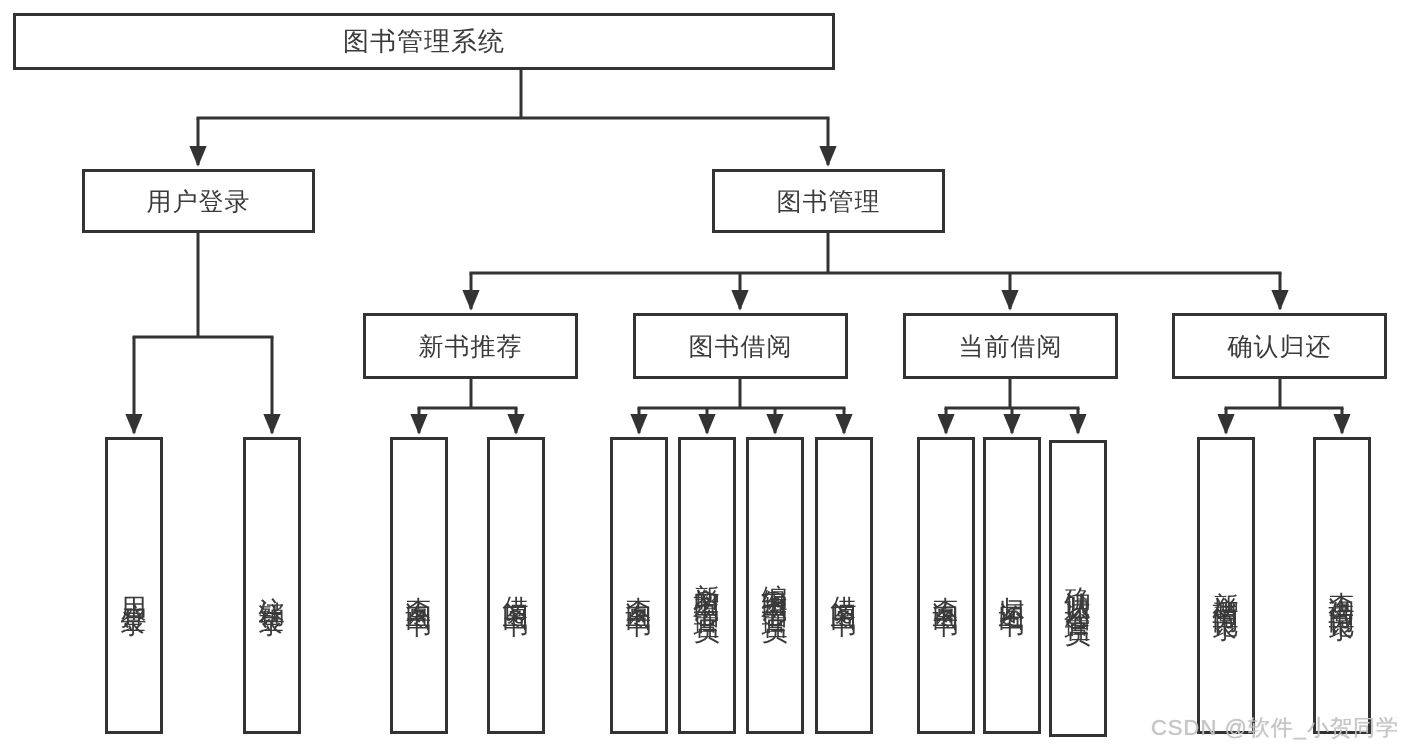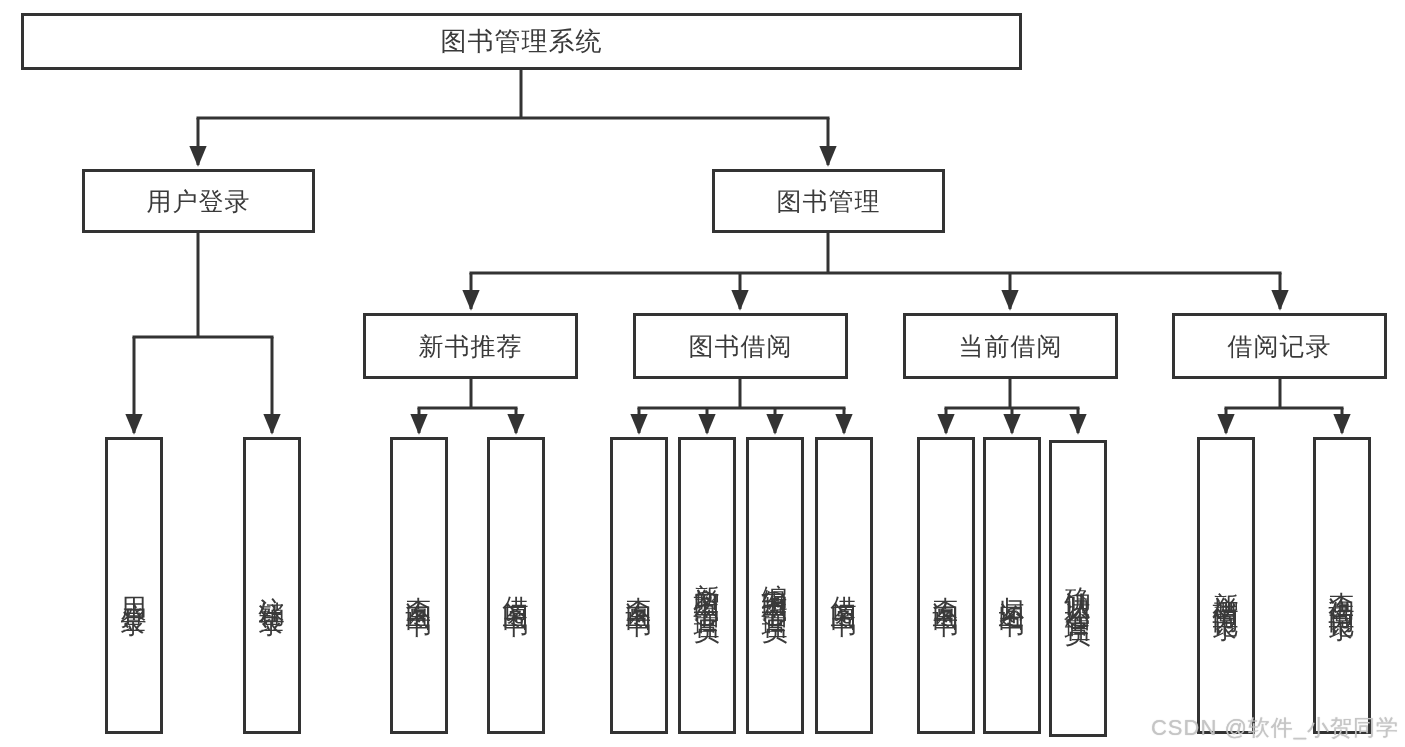--- a/index.html
+++ b/index.html
@@ -14,21 +14,21 @@
   .node{
     position:absolute;
     box-sizing:border-box;
     border:3px solid #333333;
     background:#ffffff;
     color:#3a3a3a;
     display:flex;align-items:center;justify-content:center;
     z-index:2;
   }
   .node.h{font-size:25px;letter-spacing:1px;}
-  .node.root{left:21px;top:13px;width:1001px;height:57px;font-size:26px;}
+  .node.root{left:13px;top:13px;width:822px;height:57px;font-size:26px;}
   .node.l2{top:169px;width:233px;height:64px;}
   .node.l3{top:313px;width:215px;height:66px;}
   .node.v{
     top:437px;width:58px;height:297px;
     writing-mode:vertical-rl;
     text-orientation:mixed;
     font-size:26px;
     letter-spacing:5px;
     line-height:52px;
   }
@@ -99,21 +99,21 @@
   </svg>
 
   <div class="node root h">图书管理系统</div>
 
   <div class="node l2 h" style="left:82px;">用户登录</div>
   <div class="node l2 h" style="left:712px;text-align:right;">图书管理</div>
 
   <div class="node l3 h" style="left:363px;">新书推荐</div>
   <div class="node l3 h" style="left:633px;">图书借阅</div>
   <div class="node l3 h" style="left:903px;">当前借阅</div>
-  <div class="node l3 h" style="left:1172px;">借阅记录</div>
+  <div class="node l3 h" style="left:1172px;">确认归还</div>
 
   <div class="node v" style="left:105px;">用户登录</div>
   <div class="node v" style="left:243px;">注销登录</div>
 
   <div class="node v" style="left:390px;">查询图书</div>
   <div class="node v" style="left:487px;">借阅图书</div>
 
   <div class="node v" style="left:610px;">查询图书</div>
   <div class="node v" style="left:678px;">新增图书（管理员）</div>
   <div class="node v" style="left:746px;">编辑图书（管理员）</div>

